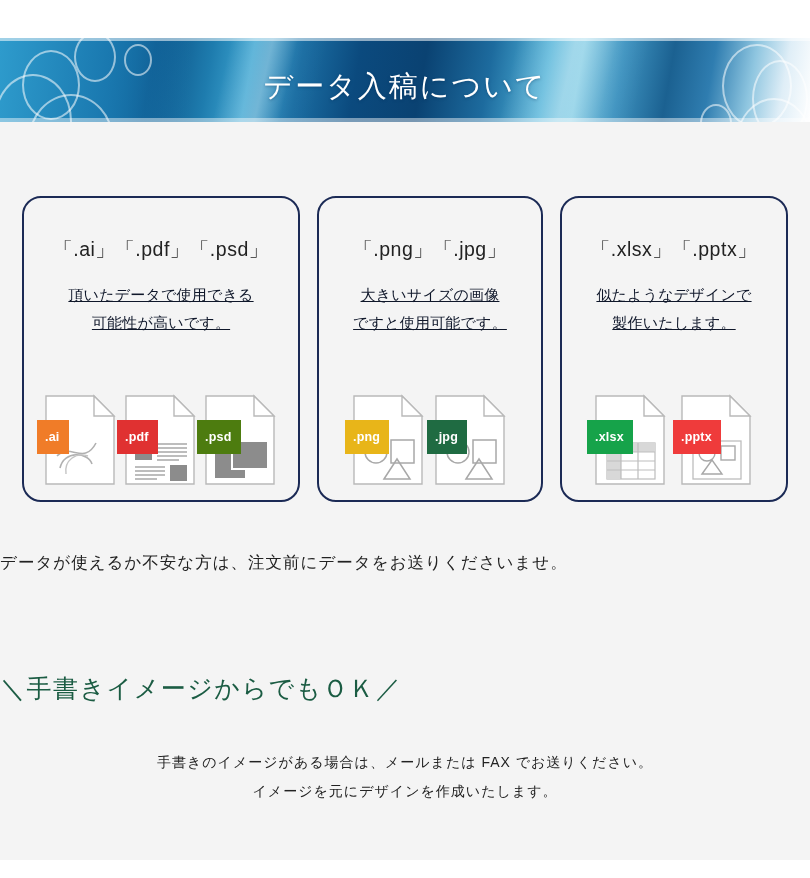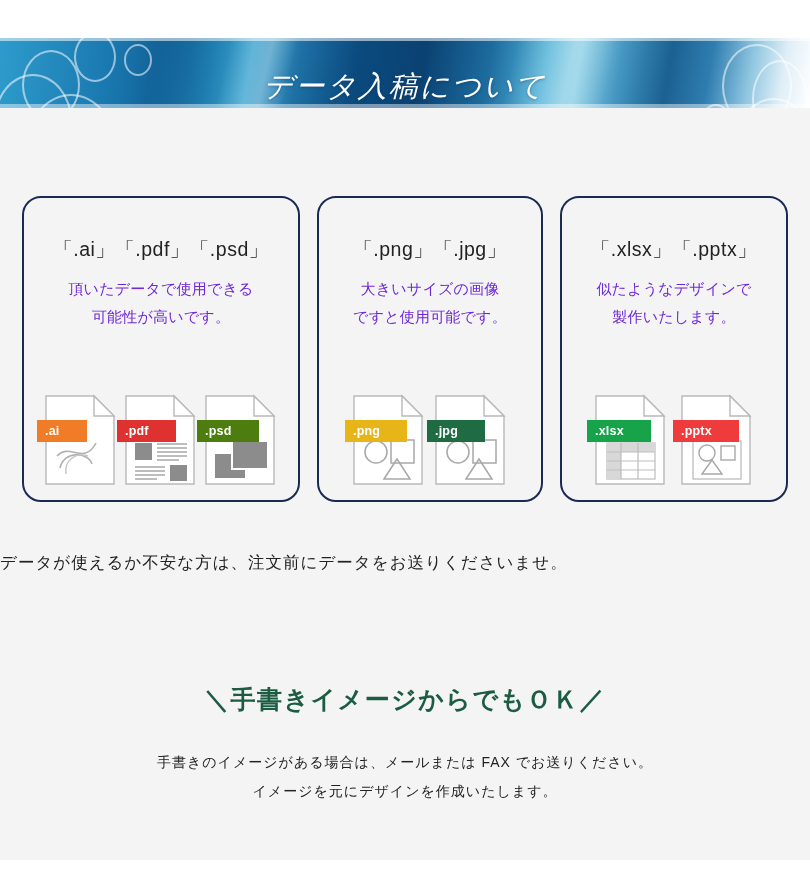--- a/index.html
+++ b/index.html
@@ -19,21 +19,21 @@
     width: 810px; height: 38px; background: #ffffff;
   }
   .bottom-white {
     position: absolute; left: 0; bottom: 0;
     width: 810px; height: 18px; background: #ffffff;
   }
 
   
   .banner {
     position: absolute; left: 0; top: 38px;
-    width: 810px; height: 70px;
+    width: 810px; height: 84px;
     overflow: hidden;
     background:
       linear-gradient(100deg,
         #2a8fc4 0%,
         #1e7fb8 6%,
         #0d5f96 13%,
         #0a4f84 19%,
         #1e7cae 26%,
         #3fa6d2 31%,
         #1b6ea3 37%,
@@ -41,21 +41,20 @@
         #0a4272 52%,
         #1d6b9e 60%,
         #4fb2d8 67%,
         #7fcbe4 71%,
         #3e93c0 76%,
         #1b6191 82%,
         #2f7db0 87%,
         #8fc6e0 92%,
         #dfeef7 96%,
         #ffffff 100%);
-    font-style: italic;
   }
   .banner-left-glow {
     position: absolute; left: 0; top: 0; width: 190px; height: 98px;
     background: linear-gradient(95deg, #2e9bcc 0%, #1a79b0 55%, rgba(13,95,150,0) 100%);
   }
   .banner-sheen {
     position: absolute; left: 0; top: -20px; width: 810px; height: 140px;
     background: linear-gradient(103deg,
        rgba(255,255,255,0) 28%,
        rgba(255,255,255,0.30) 33%,
@@ -109,68 +108,68 @@
 
   .card-title {
     text-align: center;
     color: #222222;
     font-size: 19.5px;
     letter-spacing: 0.5px;
     margin-top: 38px;
   }
   .card-desc {
     text-align: center;
-    color: #6d28d9;
+    color: #0f172a;
     font-size: 15px;
     line-height: 1.85;
-    margin-top: 12px;
+    margin-top: 18px;
     letter-spacing: 0.2px;
+    text-decoration: underline;
   }
   .card-icons {
     position: absolute; bottom: 14px; left: 0; right: 0;
     display: flex; justify-content: center; align-items: flex-end;
   }
   .card.c1 .card-icons { gap: 6px; }
   .card.c2 .card-icons { gap: 8px; }
   .card.c3 .card-icons { gap: 12px; align-items: center; }
 
   
   .fileicon { position: relative; width: 74px; height: 92px; }
   .fileicon svg { display: block; }
   .tag {
     position: absolute;
     left: -7px; top: 26px;
-    height: 22px;
-    padding: 0 27px 0 8px;
+    height: 34px;
+    padding: 0 9px 0 8px;
     display: flex; align-items: center;
     color: #ffffff;
     font-size: 12.5px;
     font-weight: 700;
     letter-spacing: 0.2px;
     white-space: nowrap;
   }
 
   
   .mid-note {
     position: absolute; left: 0; top: 552px; width: 810px;
     text-align: left;
     color: #222222;
     font-size: 16.5px;
     letter-spacing: 1px;
   }
 
   
   .green-head {
     position: absolute; left: 0; top: 672px; width: 810px;
-    text-align: center;
+    text-align: left;
     color: #1b5c43;
     font-size: 25px;
-    font-weight: 700;
+    font-weight: 400;
     letter-spacing: 1.5px;
-    margin-top: 11px;
   }
 
   
   .bottom-note {
     position: absolute; left: 0; top: 748px; width: 810px;
     text-align: center;
     color: #222222;
     font-size: 14px;
     line-height: 2.05;
     letter-spacing: 1px;

